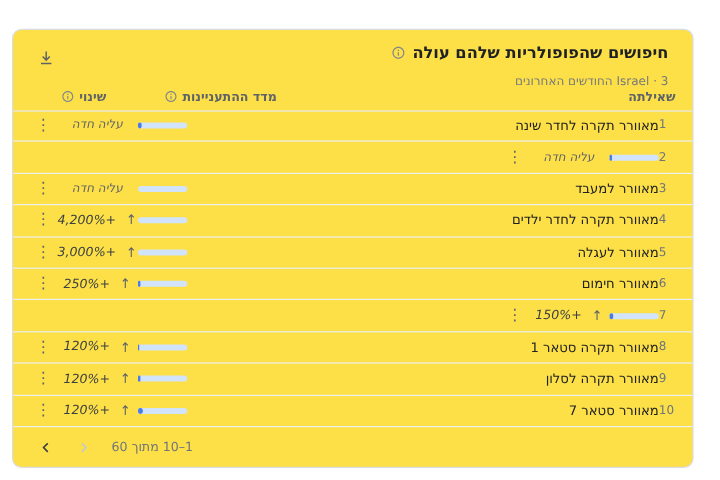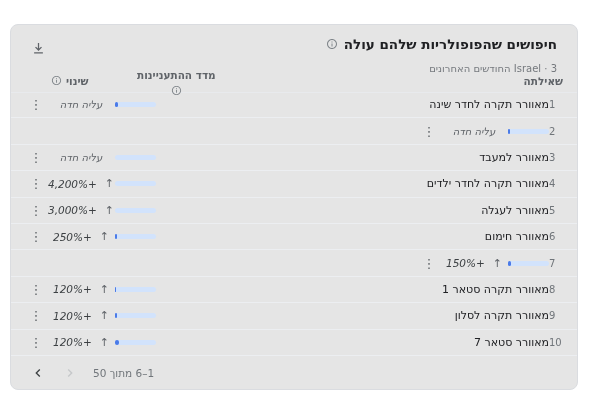--- a/index.html
+++ b/index.html
@@ -1,32 +1,32 @@
 <!DOCTYPE html>
 <html lang="he"><head>
 <meta charset="utf-8">
 <style>
   html,body{margin:0;padding:0;background:#fff;font-family:"DejaVu Sans","Liberation Sans",sans-serif;}
   .stage{position:relative;width:600px;height:400px;background:#fff;overflow:hidden;}
-  .card{position:absolute;left:10px;top:24px;width:566px;height:364px;background:#e5e5e5;
+  .card{position:absolute;left:10px;top:24px;width:566px;height:364px;background:#fde047;
         border:1px solid #dadce0;border-radius:8px;direction:rtl;}
   
   .dl-btn{position:absolute;left:16px;top:12px;width:22px;height:22px;display:flex;
           align-items:center;justify-content:center;color:#5f6368;cursor:pointer;}
   .title-block{position:absolute;right:20px;top:11px;text-align:right;}
   .title-line{display:flex;align-items:center;gap:6px;}
   .card-title{font-size:13.5px;font-weight:700;color:#202124;}
   .info-icon{color:#80868b;display:inline-flex;align-items:center;cursor:pointer;}
   .subtitle{margin-top:11px;font-size:10px;color:#75797e;}
   
   .thead{position:absolute;top:44px;left:0;right:0;height:23px;border-bottom:1px solid #e8eaed;
          font-size:10.5px;color:#5f6368;}
   .th{position:absolute;top:0;height:23px;display:flex;align-items:center;gap:4px;white-space:nowrap;font-weight:bold;}
   .th-query{right:14px;}
-  .th-interest{left:126px;flex-direction:column;}
+  .th-interest{left:126px;}
   .th-change{left:40px;}
   
   .rows{position:absolute;top:67px;left:0;right:0;}
   .row{height:26.4px;display:flex;align-items:center;padding:0 12px 0 14px;
        border-bottom:1px solid #eceef1;box-sizing:border-box;}
   .rank{width:16px;flex:none;font-size:10px;color:#70757a;text-align:left;}
   .term{flex:1;font-size:11px;color:#202124;padding-left:6px;overflow:hidden;
         white-space:nowrap;cursor:pointer;}
   .bar-cell{width:41px;flex:none;display:flex;align-items:center;}
   .track{position:relative;width:41px;height:5px;background:#d2e3fc;border-radius:2.5px;}
@@ -227,21 +227,21 @@
         </span>
         <span class="change">
           <span class="arrow">↑</span>
           <span class="chg-val">+120%</span>
         </span>
         <span class="kebab">⋮</span>
       </div>
       </div>
 
     <div class="tfoot">
-      <span class="pg-label">1–6 מתוך 50</span>
+      <span class="pg-label">1–10 מתוך 60</span>
       <span class="pg-btn pg-prev">
         <svg width="16" height="16" viewBox="0 0 24 24">
           <path fill="currentColor" d="M8.59 16.59 10 18l6-6-6-6-1.41 1.41L13.17 12z"></path>
         </svg>
       </span>
       <span class="pg-btn pg-next">
         <svg width="16" height="16" viewBox="0 0 24 24">
           <path fill="currentColor" d="M15.41 7.41 14 6l-6 6 6 6 1.41-1.41L10.83 12z"></path>
         </svg>
       </span>

